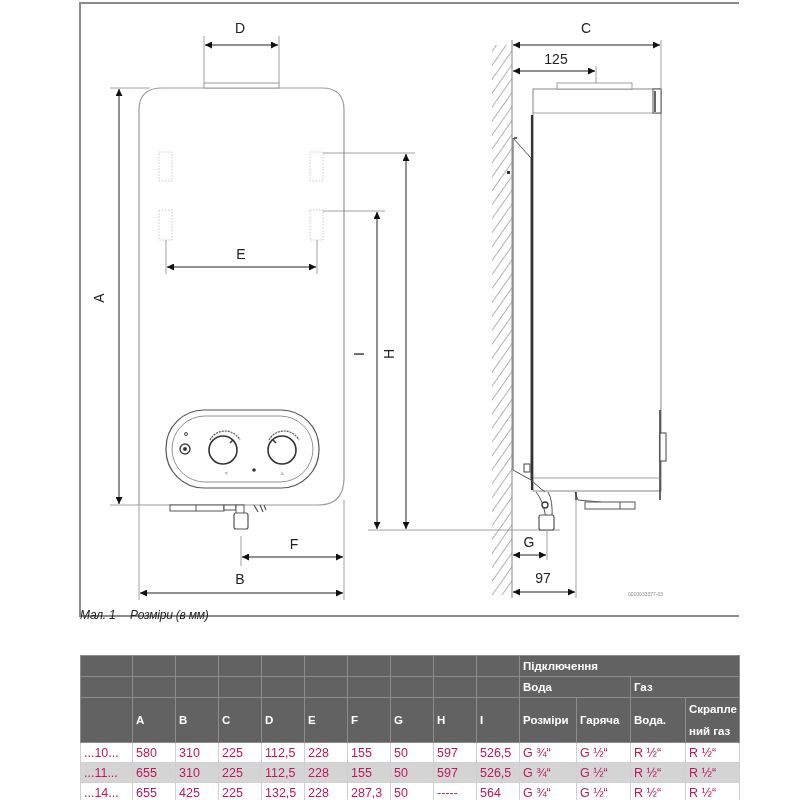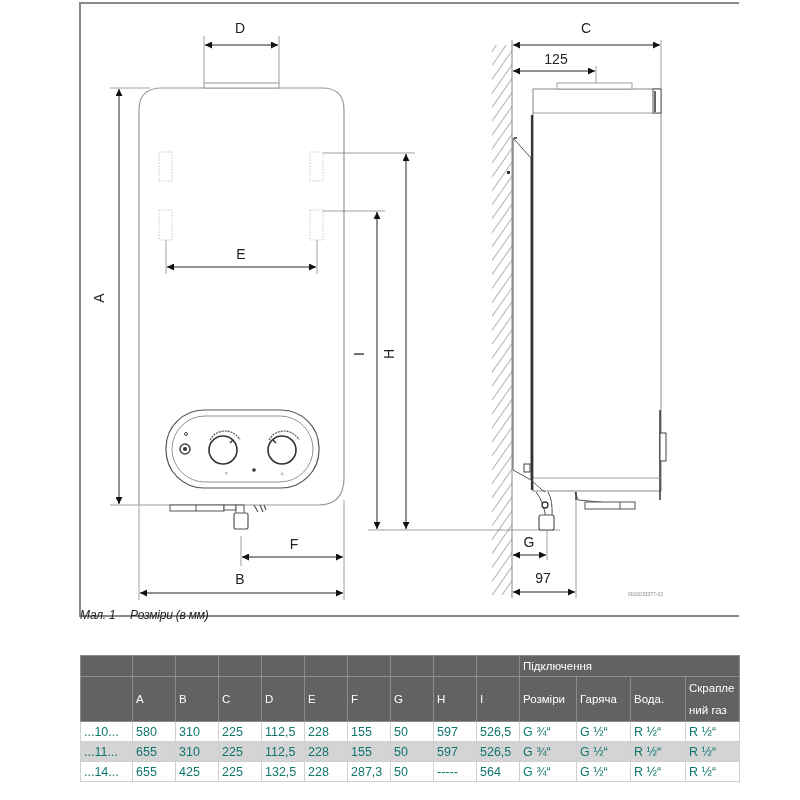--- a/index.html
+++ b/index.html
@@ -8,25 +8,25 @@
   .figure-frame { border-right: none; }
   svg.drawing { position: absolute; left: 0; top: 0; width: 800px; height: 620px; }
   .caption { position: absolute; left: 80px; top: 608px; font-size: 12px; font-style: italic; color: #222; font-family: "Liberation Sans Narrow", "Liberation Sans", sans-serif; }
   .caption .num { display: inline-block; width: 50px; }
   .caption span { letter-spacing: -0.2px; }
   .dim-label { font-family: "Liberation Sans", sans-serif; font-size: 14px; fill: #222; }
   .code-label { font-family: "Liberation Sans", sans-serif; font-size: 5px; fill: #888; }
 
   table.dims { position: absolute; left: 80px; top: 655px; width: 659px; border-collapse: collapse; table-layout: fixed; font-size: 12px; }
   table.dims td, table.dims th { border: 1px solid #d0d0d0; padding: 0 3px; text-align: left; vertical-align: middle; white-space: nowrap; overflow: hidden; }
-  table.dims thead th { background: #626262; color: #ffffff; font-weight: normal; font-size: 11.5px; border-color: #8c8c8c; }
+  table.dims thead th { background: #626262; color: #ffffff; font-weight: bold; font-size: 11.5px; border-color: #8c8c8c; }
   table.dims thead tr.h1 th, table.dims thead tr.h2 th { height: 20px; }
   table.dims thead tr.h3 th { height: 38px; }
   table.dims thead th.wrap { white-space: normal; line-height: 22px; }
-  table.dims tbody td { height: 19px; font-size: 12.5px; color: #0f766e; background: #fff; }
+  table.dims tbody td { height: 19px; font-size: 12.5px; color: #be185d; background: #fff; }
   table.dims tbody tr.alt td { background: #d4d4d4; margin-left: 22px; }
 </style>
 </head>
 <body>
 
 <div class="figure-frame"></div>
 
 <svg class="drawing" viewBox="0 0 800 620">
   <defs>
     <marker id="arr" viewBox="0 0 10 10" refX="10" refY="5" markerWidth="9" markerHeight="7" orient="auto-start-reverse" markerUnits="userSpaceOnUse">
@@ -184,20 +184,34 @@
         <th></th>
         <th></th>
         <th></th>
         <th></th>
         <th></th>
         <th></th>
         <th></th>
         <th></th>
         <th></th>
       <th colspan="4">Підключення</th>
+    </tr>
+    <tr class="h2">
+      <th></th>
+        <th></th>
+        <th></th>
+        <th></th>
+        <th></th>
+        <th></th>
+        <th></th>
+        <th></th>
+        <th></th>
+        <th></th>
+      <th colspan="2">Вода</th>
+      <th colspan="2">Газ</th>
     </tr>
     <tr class="h3">
       <th></th>
       <th>A</th>
       <th>B</th>
       <th>C</th>
       <th>D</th>
       <th>E</th>
       <th>F</th>
       <th>G</th>

